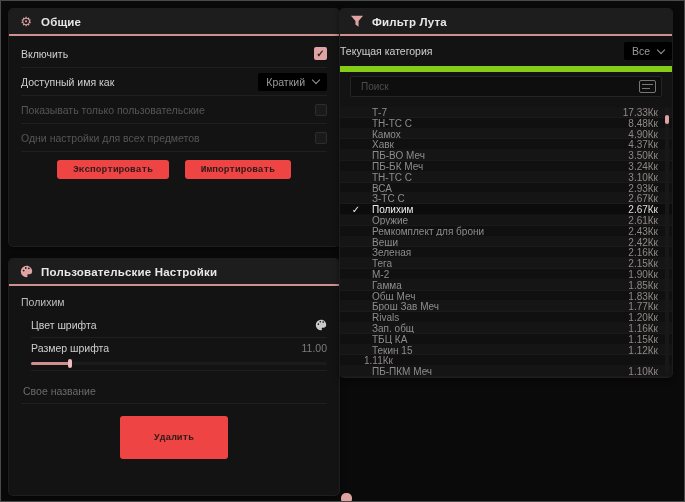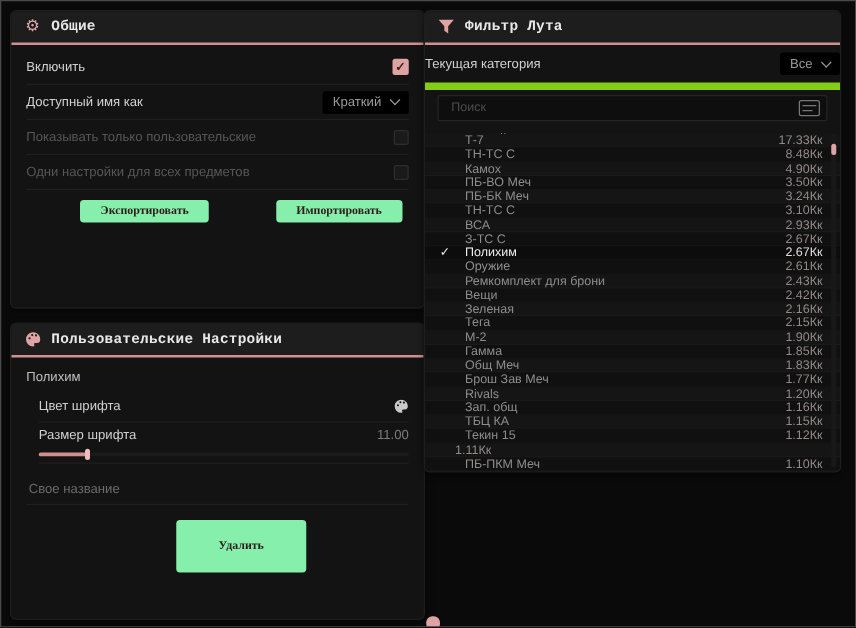--- a/index.html
+++ b/index.html
@@ -12,41 +12,41 @@
   .col-right{position:absolute;left:339px;top:8px;width:332px;height:368px;}
 
   .panel{
     background:#131313;border-radius:4px;overflow:hidden;position:relative;
     box-shadow:0 0 0 1px #1e1e1e,0 2px 6px rgba(0,0,0,.65);
   }
   .panel-header{
     height:25px;background:#1d1d1d;display:flex;align-items:center;gap:8px;
     padding:0 10px;border-bottom:2px solid #cf9090;
   }
-  .panel-title{font-size:11.5px;font-weight:bold;color:#e8e8e8;letter-spacing:.2px;font-family:Liberation Mono, monospace;}
+  .panel-title{font-size:11.5px;font-weight:bold;color:#e8e8e8;letter-spacing:.2px;}
   .hicon{width:14px;height:14px;display:flex;align-items:center;justify-content:center;color:#dfa3a3;font-size:13px;line-height:1;font-family:"DejaVu Sans",sans-serif;}
 
   #general{height:237px;}
   #custom{margin-top:13px;height:236px;}
   #loot{height:100%;}
 
   
   .g-rows{padding-top:4px;}
   .g-row{
     height:27px;margin:0 12px;display:flex;align-items:center;justify-content:space-between;
     border-bottom:1px solid #1f1f1f;font-size:10.5px;color:#d0d0d0;
   }
   .g-row.disabled{color:#565656;}
   .cb{width:13px;height:13px;border-radius:2px;box-sizing:border-box;display:flex;align-items:center;justify-content:center;}
   .cb.on{background:#dfa3a3;color:#3a2222;font-size:10px;font-weight:bold;}
   .cb:not(.on){background:#1a1a1a;border:1px solid #2d2d2d;width:12px;height:12px;}
   .dd{display:flex;align-items:center;gap:8px;color:#9a9a9a;font-size:10.5px;background:#000000;border-radius:2px;padding:3px 8px;cursor:default;}
   .chev{width:5px;height:5px;border-right:1.4px solid #9a9a9a;border-bottom:1.4px solid #9a9a9a;transform:rotate(45deg);margin-top:-3px;}
   .btn-row{display:flex;justify-content:center;gap:16px;margin-top:8px;}
-  .pink-btn{background:#86efac;color:#2f1b1b;font-weight:bold;font-size:9.5px;border:none;border-radius:3px;padding:4px 16px;font-family:Liberation Serif, serif;margin-left:38px;}
+  .pink-btn{background:#ef4444;color:#2f1b1b;font-weight:bold;font-size:9.5px;border:none;border-radius:3px;padding:4px 16px;font-family:Liberation Mono, monospace;}
 
   
   .item-label{margin:10px 12px 5px;font-size:10.5px;color:#bdbdbd;}
   .c-row{margin:0 12px 0 22px;height:24px;display:flex;align-items:center;justify-content:space-between;border-bottom:1px solid #1f1f1f;font-size:10.5px;color:#cfcfcf;}
   .fs-row{margin:0 12px 0 22px;height:20px;display:flex;align-items:center;justify-content:space-between;font-size:10.5px;color:#cfcfcf;}
   .fs-val{color:#7c7c7c;}
   .slider{margin:0 12px 0 22px;position:relative;height:12px;border-bottom:1px solid #1f1f1f;}
   .slider .track{position:absolute;left:0;right:0;top:4px;height:3px;background:#1b1b1b;border-radius:2px;}
   .slider .fill{position:absolute;left:0;top:4px;height:3px;width:40px;background:#cf8f8f;border-radius:2px;}
   .slider .thumb{position:absolute;left:37px;top:1px;width:4px;height:9px;background:#eebcbc;border-radius:2px;}
@@ -188,20 +188,25 @@
             <span class="iname">ТН-ТС С</span>
             <span class="ival">8.48Кк</span>
           </div>
           <div class="loot-row">
             <span class="check"></span>
             <span class="iname">Камох</span>
             <span class="ival">4.90Кк</span>
           </div>
           <div class="loot-row">
             <span class="check"></span>
+            <span class="iname">Хавк</span>
+            <span class="ival">4.37Кк</span>
+          </div>
+          <div class="loot-row">
+            <span class="check"></span>
             <span class="iname">ПБ-ВО Меч</span>
             <span class="ival">3.50Кк</span>
           </div>
           <div class="loot-row">
             <span class="check"></span>
             <span class="iname">ПБ-БК Меч</span>
             <span class="ival">3.24Кк</span>
           </div>
           <div class="loot-row">
             <span class="check"></span>

